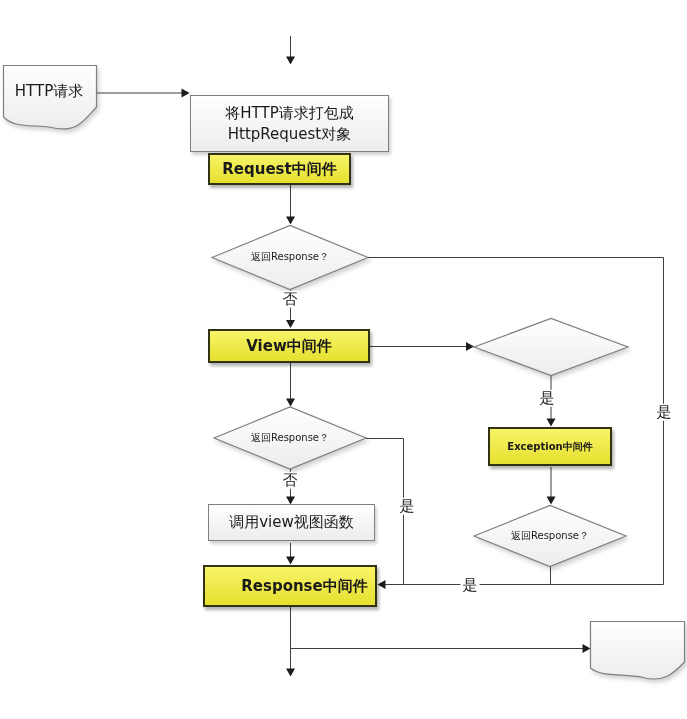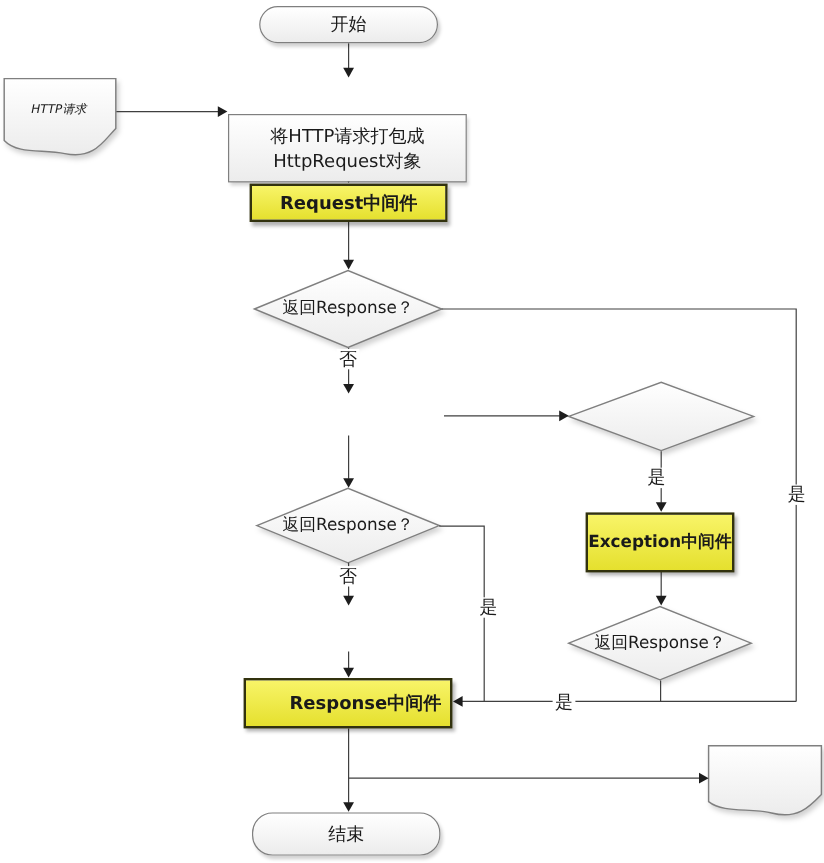--- a/index.html
+++ b/index.html
@@ -20,23 +20,23 @@
   .terminator{border-radius:17px;}
   .highlight{
     background:linear-gradient(#f8f468,#e5e02e);
     border:2px solid #32320e;
     box-shadow:2px 3px 3px rgba(0,0,0,.3);
     font-weight:bold;
   }
   .node-label{white-space:pre-line;}
   .overlay{
     position:absolute;display:flex;align-items:center;justify-content:center;
-    text-align:center;font-size:14px;pointer-events:none;
+    text-align:center;font-size:10px;pointer-events:none;
   }
-  .doc-label{font-size:10px;font-style:italic;}
+  .doc-label{font-size:15px;}
   .edge-label{
     position:absolute;transform:translate(-50%,-50%);
     background:#ffffff;padding:0 2px;font-size:15px;line-height:1.1;
   }
   .wire{stroke:#3f3f3f;stroke-width:1;fill:none;}
   .arrow{fill:#1d1d1d;stroke:none;}
   .poly{stroke:#7f7f7f;stroke-width:1.2;filter:drop-shadow(2px 3px 2px rgba(0,0,0,.18));}
 </style>
 </head>
 <body>
@@ -103,46 +103,46 @@
       <polygon class="arrow" points="286,556.5 295,556.5 290.5,564.5"></polygon>
 
       <line class="wire" x1="290.5" y1="607" x2="290.5" y2="669"></line>
       <polygon class="arrow" points="286,668.5 295,668.5 290.5,676.5"></polygon>
 
       <line class="wire" x1="290.5" y1="648.5" x2="583" y2="648.5"></line>
       <polygon class="arrow" points="582.5,644 582.5,653 590.5,648.5"></polygon>
     </g>
   </svg>
 
-  <div class="node shape terminator" style="left:216px;top:5px;width:149px;height:31px;">
-    <span class="node-label">开始</span>
-  </div>
 
   <div class="node shape" style="left:190px;top:65px;width:199px;height:57px;margin-top:30px;">
     <span class="node-label">将HTTP请求打包成
 HttpRequest对象</span>
   </div>
 
-  <div class="node highlight" style="left:208px;top:153px;width:165px;height:32px;">
+  <div class="node highlight" style="left:208px;top:153px;width:143px;height:32px;">
     <span class="node-label">Request中间件</span>
   </div>
 
+  <div class="node highlight" style="left:208px;top:329px;width:162px;height:34px;">
+    <span class="node-label">View中间件</span>
+  </div>
 
-  <div class="node highlight" style="left:488px;top:427px;width:124px;height:50px;font-size:14px;">
+  <div class="node highlight" style="left:488px;top:427px;width:124px;height:39px;font-size:10px;">
     <span class="node-label">Exception中间件</span>
   </div>
 
+  <div class="node shape" style="left:208px;top:504px;width:167px;height:37px;">
+    <span class="node-label">调用view视图函数</span>
+  </div>
 
   <div class="node highlight" style="left:203px;top:565px;width:174px;height:42px;padding-left:29px;">
     <span class="node-label">Response中间件</span>
   </div>
 
-  <div class="node shape terminator" style="left:210px;top:677px;width:157px;height:36px;">
-    <span class="node-label">结束</span>
-  </div>
 
   <div class="overlay doc-label" style="left:6px;top:79px;width:86px;height:24px;">HTTP请求</div>
 
 
   <div class="overlay" style="left:214px;top:246px;width:152px;height:22px;">返回Response？</div>
 
 
   <div class="overlay" style="left:214px;top:427px;width:152px;height:22px;">返回Response？</div>
 
   <div class="overlay" style="left:474px;top:525px;width:152px;height:22px;">返回Response？</div>

